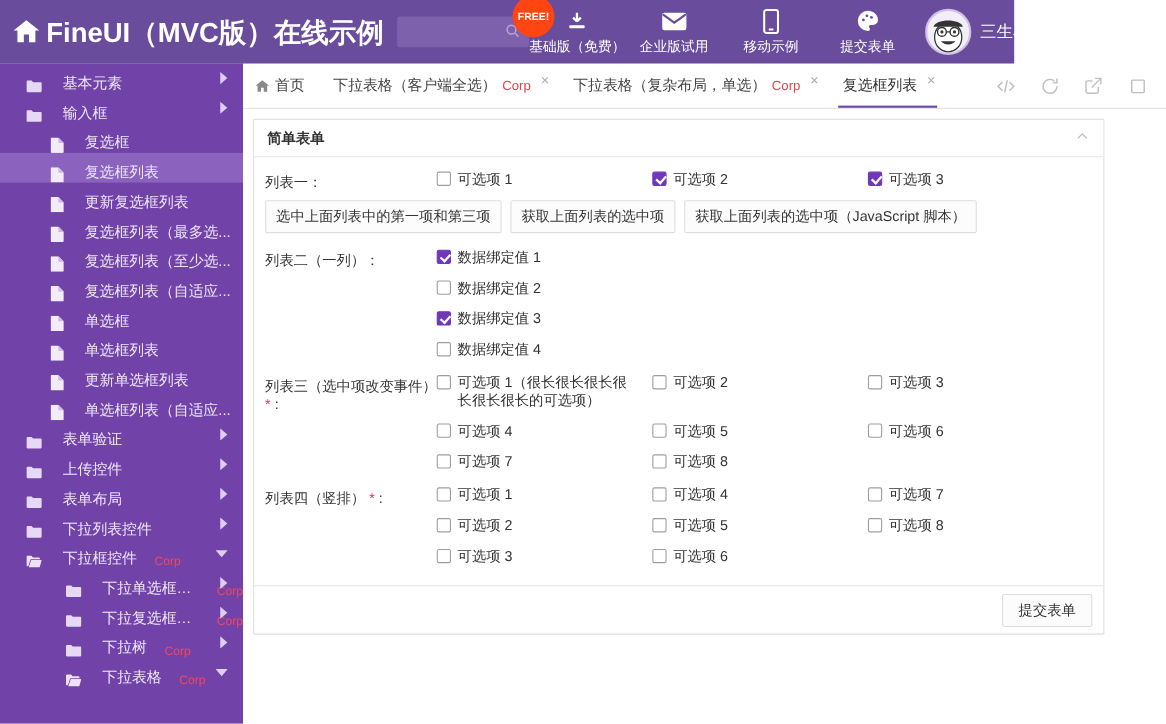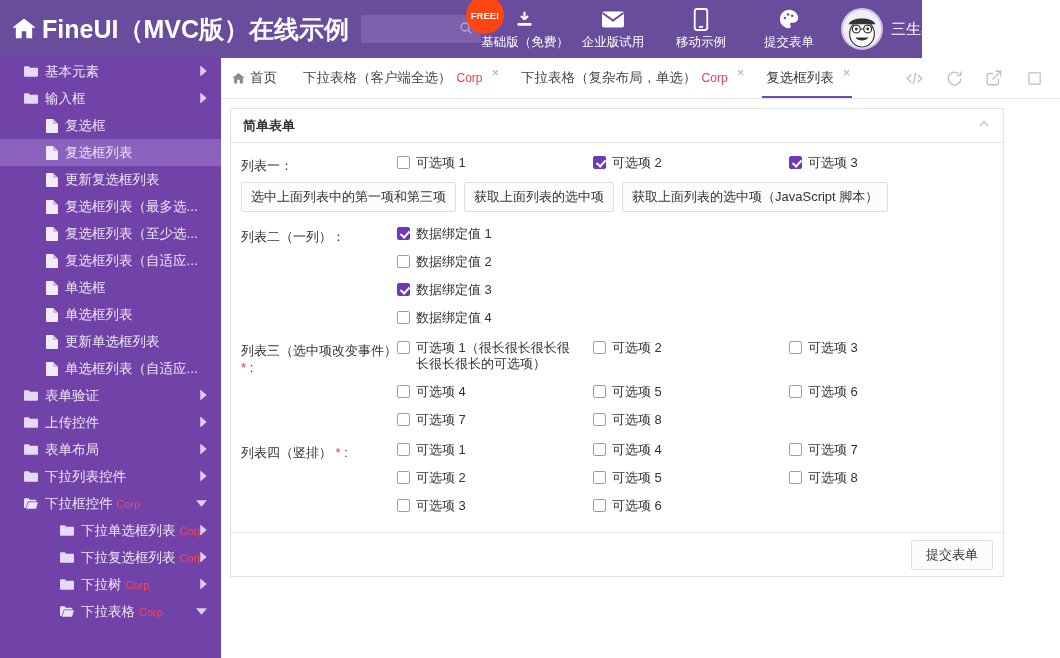--- a/index.html
+++ b/index.html
@@ -77,23 +77,23 @@
   
   .sidebar {
     position: absolute; left: 0; top: 58px;
     width: 221px; height: 600px;
     background: #7143A8;
     overflow: hidden;
   }
   .menu-item {
     position: relative;
     height: 27px;
-    display: flex; align-items: center;
+    display: flex; align-items: flex-end;
     color: #EDE6F6; font-size: 13.5px;
-    cursor: pointer; white-space: nowrap;
+    cursor: pointer; white-space: nowrap; gap: 12px;
   }
   .menu-item.lvl1 { padding-left: 24px; }
   .menu-item.lvl2 { padding-left: 46px; }
   .menu-item.lvl3 { padding-left: 60px; }
   .menu-item.selected { background: #8B62BE; }
   .menu-item .micon { margin-right: 7px; display:flex; align-items:center; }
   .menu-item .mlabel { overflow: hidden; text-overflow: ellipsis; }
   .menu-item .corp { color: #F4455B; font-size: 11px; margin-left: 4px; }
   .menu-item .arrow {
     position: absolute; right: 14px; top: 50%; transform: translateY(-50%);

